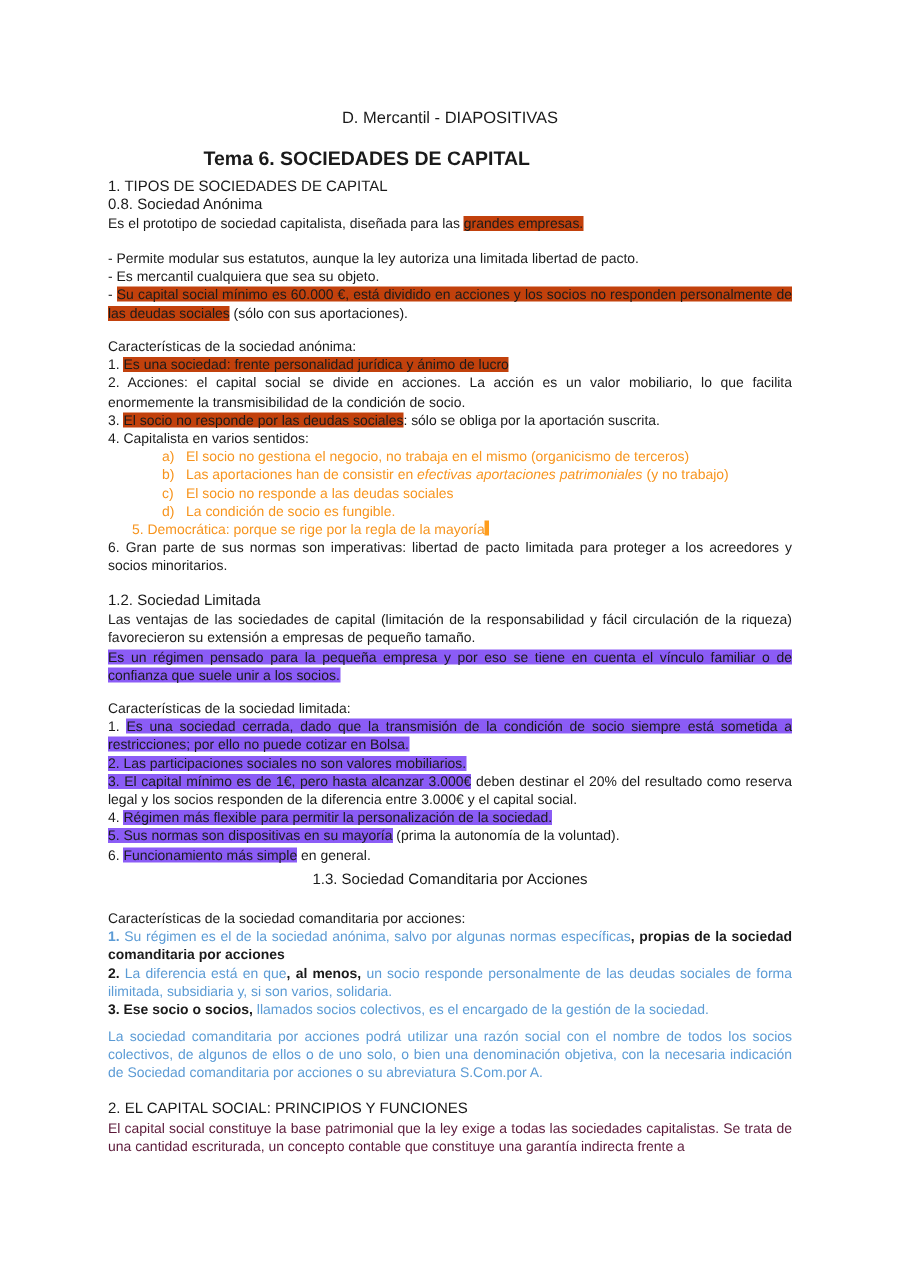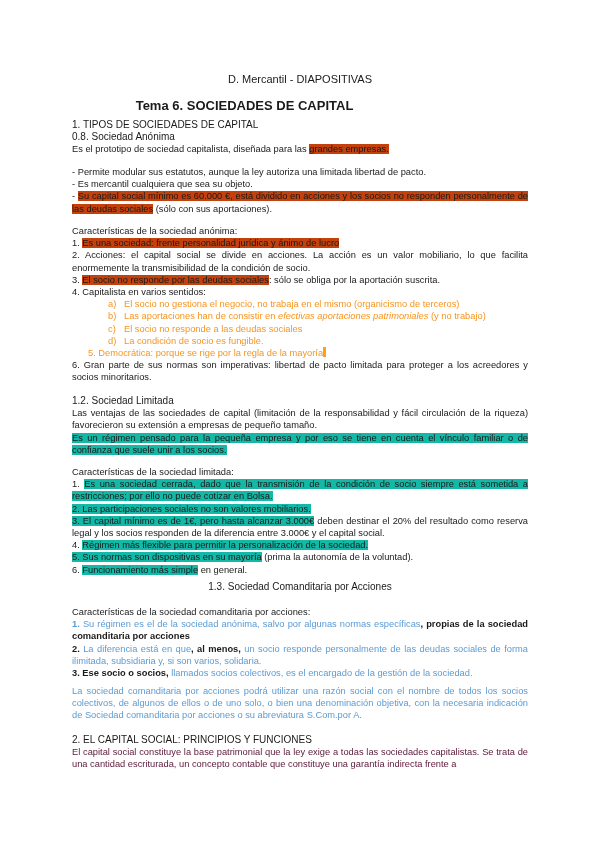--- a/index.html
+++ b/index.html
@@ -5,21 +5,21 @@
   html, body { margin: 0; padding: 0; background: #ffffff; }
   body { width: 600px; height: 848px; overflow: hidden; position: relative;
          font-family: "Liberation Sans", sans-serif; color: #1a1a1a; }
   .title1 { position: absolute; left: 0; width: 600px; top: 73px; text-align: center; font-size: 11px; }
   .title2 { position: absolute; left: 0; width: 489px; top: 98px; text-align: center; font-size: 13px; font-weight: bold; }
   .block { position: absolute; left: 72px; width: 456px; font-size: 9.3px; line-height: 12.2px; }
   p { margin: 0; }
   .just { text-align: justify; }
   .big { font-size: 10px; }
   .hl-o { background: #c2410c; }
-  .hl-y { background: #14b8a6; }
+  .hl-y { background: #8b5cf6; }
   .orange { color: #f7941d; margin-left: 16px; }
   .blue { color: #5b9bd5; }
   .bold { font-weight: bold; }
   .purple { color: #5a1838; }
   .ind { padding-left: 20px; }
   .ind span.lbl { display: inline-block; width: 16px; }
   .caret { display:inline-block; width:3px; height:10px; background:#ff9d1c; vertical-align:-1px; }
 </style>
 </head>
 <body>

